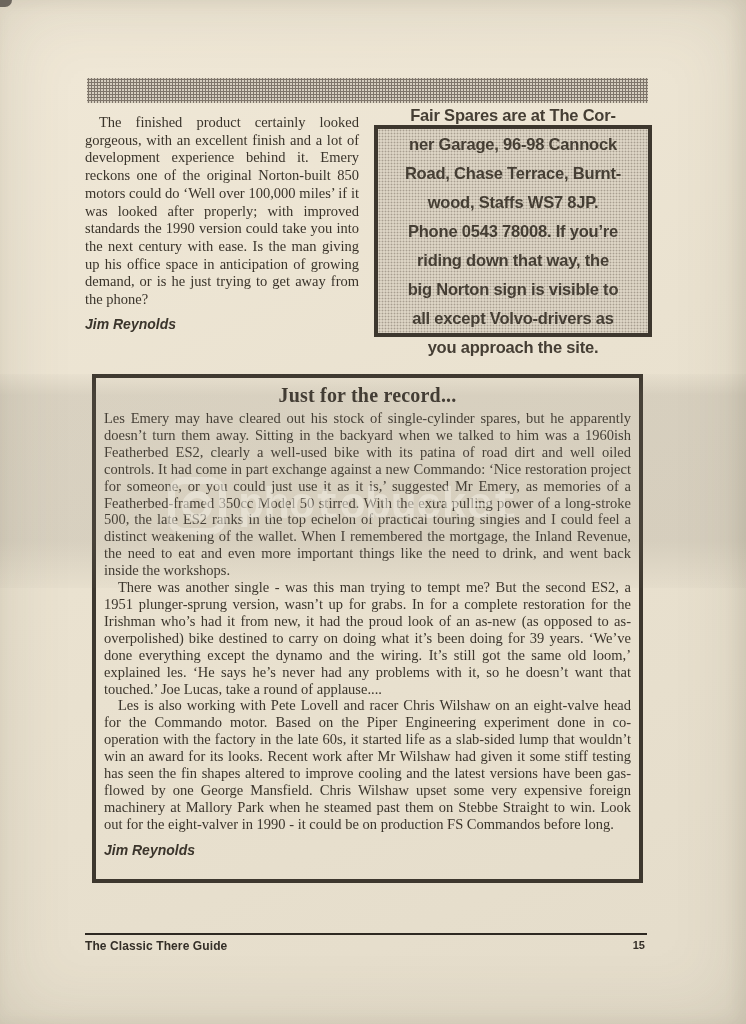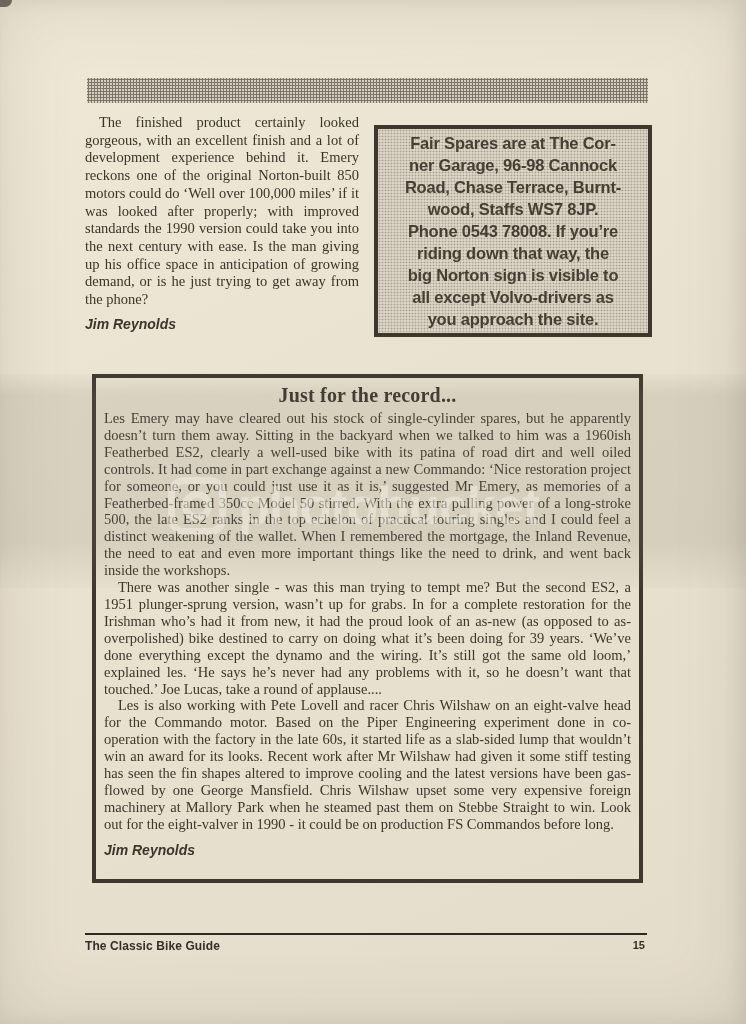--- a/index.html
+++ b/index.html
@@ -42,21 +42,21 @@
     position:absolute;left:374px;top:125px;width:278px;height:212px;
     box-sizing:border-box;border:4px solid #3d372e;
     background-color:#dcd4c4;
     background-image:radial-gradient(circle,#a89f90 .9px,transparent 1.05px);
     background-size:3px 3px;
     display:flex;align-items:center;justify-content:center;
   }
   .fair-text{
     white-space:pre-line;text-align:center;
     font-family:"Liberation Sans",sans-serif;font-weight:bold;
-    font-size:16.5px;line-height:22px;color:#453e34;
+    font-size:16.5px;line-height:29px;color:#453e34;
     letter-spacing:-0.2px;margin:16px;
   }
 
   
   .record-box{
     position:absolute;left:92px;top:374px;width:551px;height:509px;
     box-sizing:border-box;border:4px solid #3d372e;
     padding:5px 8px 0 8px;overflow:hidden;
   }
   .record-title{
@@ -107,22 +107,22 @@
   .wm-icon{
     width:44px;height:44px;border:7px solid rgba(244,239,229,.5);
     border-radius:16px;position:relative;flex:0 0 auto;
   }
   .wm-icon::after{
     content:"";position:absolute;left:50%;top:50%;
     width:16px;height:16px;margin:-15px 0 0 -15px;
     border:7px solid rgba(244,239,229,.5);border-radius:50%;
   }
   .wm-text{
-    font-family:Liberation Sans, sans-serif;font-weight:bold;
-    font-size:52px;line-height:52px;margin-left:12px;
+    font-family:Liberation Mono, monospace;font-weight:bold;
+    font-size:44px;line-height:52px;margin-left:12px;
     letter-spacing:-1px;
   }
   .vignette{
     position:absolute;inset:0;pointer-events:none;z-index:8;
     box-shadow:inset 0 0 70px rgba(96,86,66,.17), inset -6px 0 16px rgba(96,86,66,.10);
   }
   .corner-mark{
     position:absolute;left:0;top:0;width:12px;height:7px;
     background:#59544c;border-radius:0 0 7px 0;opacity:.85;z-index:9;
   }
@@ -153,21 +153,21 @@
 
   <div class="record-box">
     <h2 class="record-title">Just for the record...</h2>
     <p class="record-paragraph">Les Emery may have cleared out his stock of single-cylinder spares, but he apparently doesn’t turn them away. Sitting in the backyard when we talked to him was a 1960ish Featherbed ES2, clearly a well-used bike with its patina of road dirt and well oiled controls. It had come in part exchange against a new Commando: ‘Nice restoration project for someone, or you could just use it as it is,’ suggested Mr Emery, as memories of a Featherbed-framed 350cc Model 50 stirred. With the extra pulling power of a long-stroke 500, the late ES2 ranks in the top echelon of practical touring singles and I could feel a distinct weakening of the wallet. When I remembered the mortgage, the Inland Revenue, the need to eat and even more important things like the need to drink, and went back inside the workshops.</p>
     <p class="record-paragraph indent">There was another single - was this man trying to tempt me? But the second ES2, a 1951 plunger-sprung version, wasn’t up for grabs. In for a complete restoration for the Irishman who’s had it from new, it had the proud look of an as-new (as opposed to as-overpolished) bike destined to carry on doing what it’s been doing for 39 years. ‘We’ve done everything except the dynamo and the wiring. It’s still got the same old loom,’ explained les. ‘He says he’s never had any problems with it, so he doesn’t want that touched.’ Joe Lucas, take a round of applause....</p>
     <p class="record-paragraph indent">Les is also working with Pete Lovell and racer Chris Wilshaw on an eight-valve head for the Commando motor. Based on the Piper Engineering experiment done in co-operation with the factory in the late 60s, it started life as a slab-sided lump that wouldn’t win an award for its looks. Recent work after Mr Wilshaw had given it some stiff testing has seen the fin shapes altered to improve cooling and the latest versions have been gas-flowed by one George Mansfield. Chris Wilshaw upset some very expensive foreign machinery at Mallory Park when he steamed past them on Stebbe Straight to win. Look out for the eight-valver in 1990 - it could be on production FS Commandos before long.</p>
     <div class="byline">Jim Reynolds</div>
   </div>
 
   <div class="footer-rule"></div>
-  <div class="footer-title">The Classic Bike Guide</div>
+  <div class="footer-title">The Classic There Guide</div>
   <div class="footer-page">15</div>
 
   <div class="scan-band"></div>
 
   <div class="watermark">
     <span class="wm-icon"></span>
     <span class="wm-text">photobucket</span>
   </div>
 
   <div class="vignette"></div>

